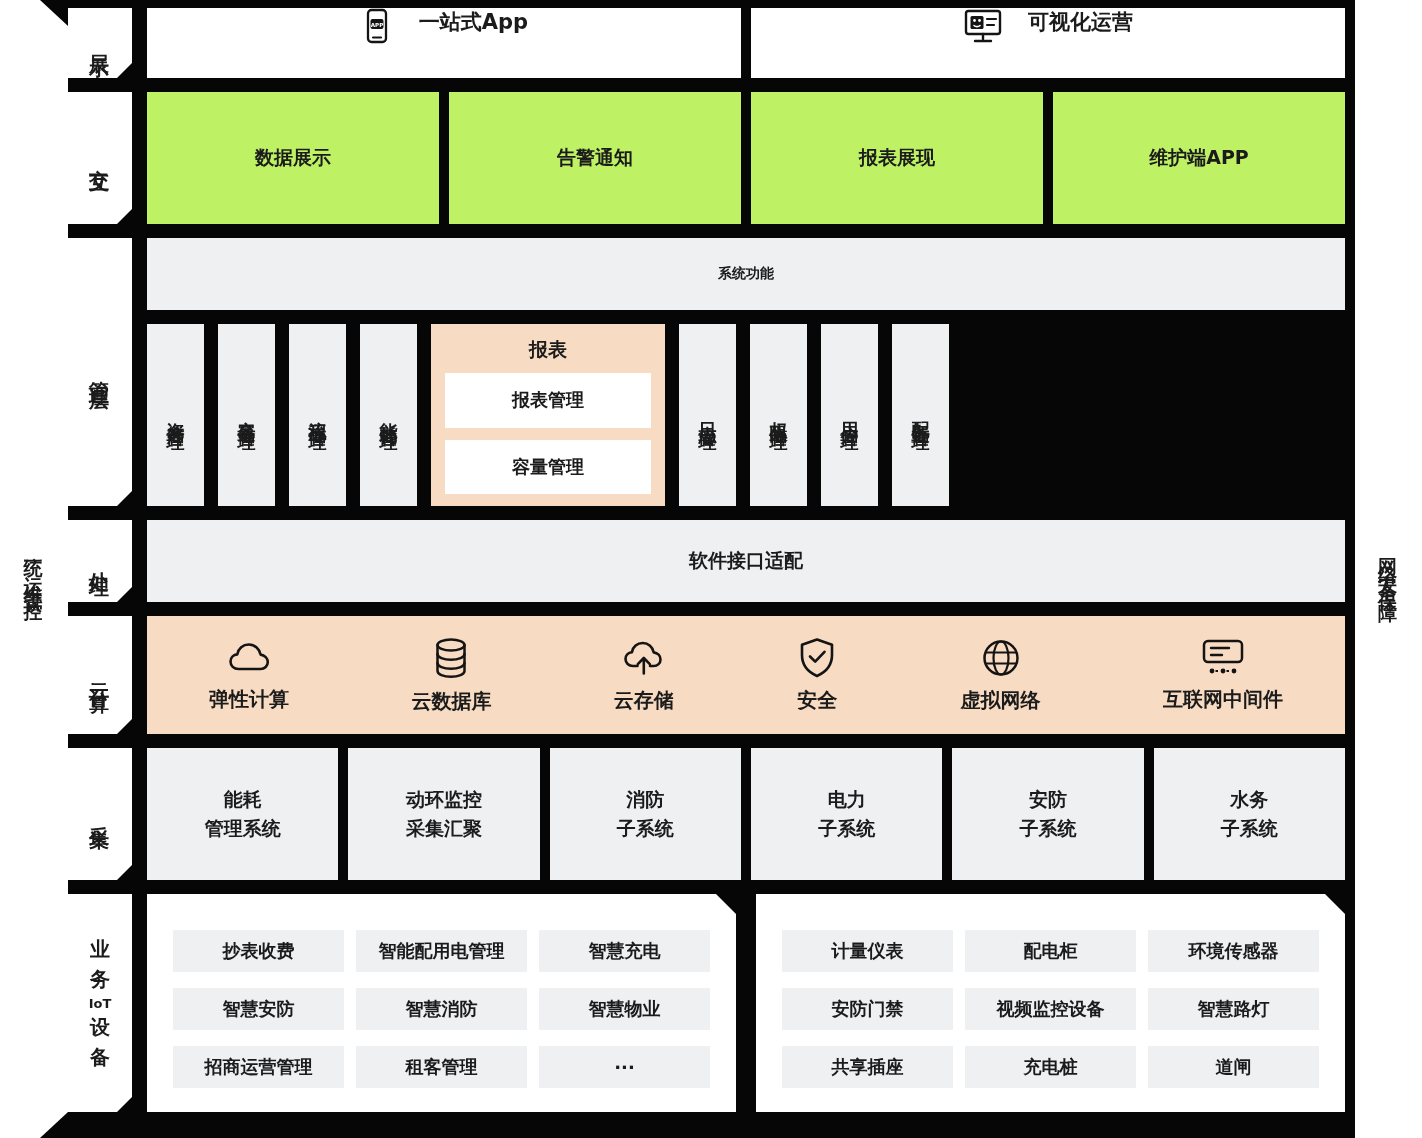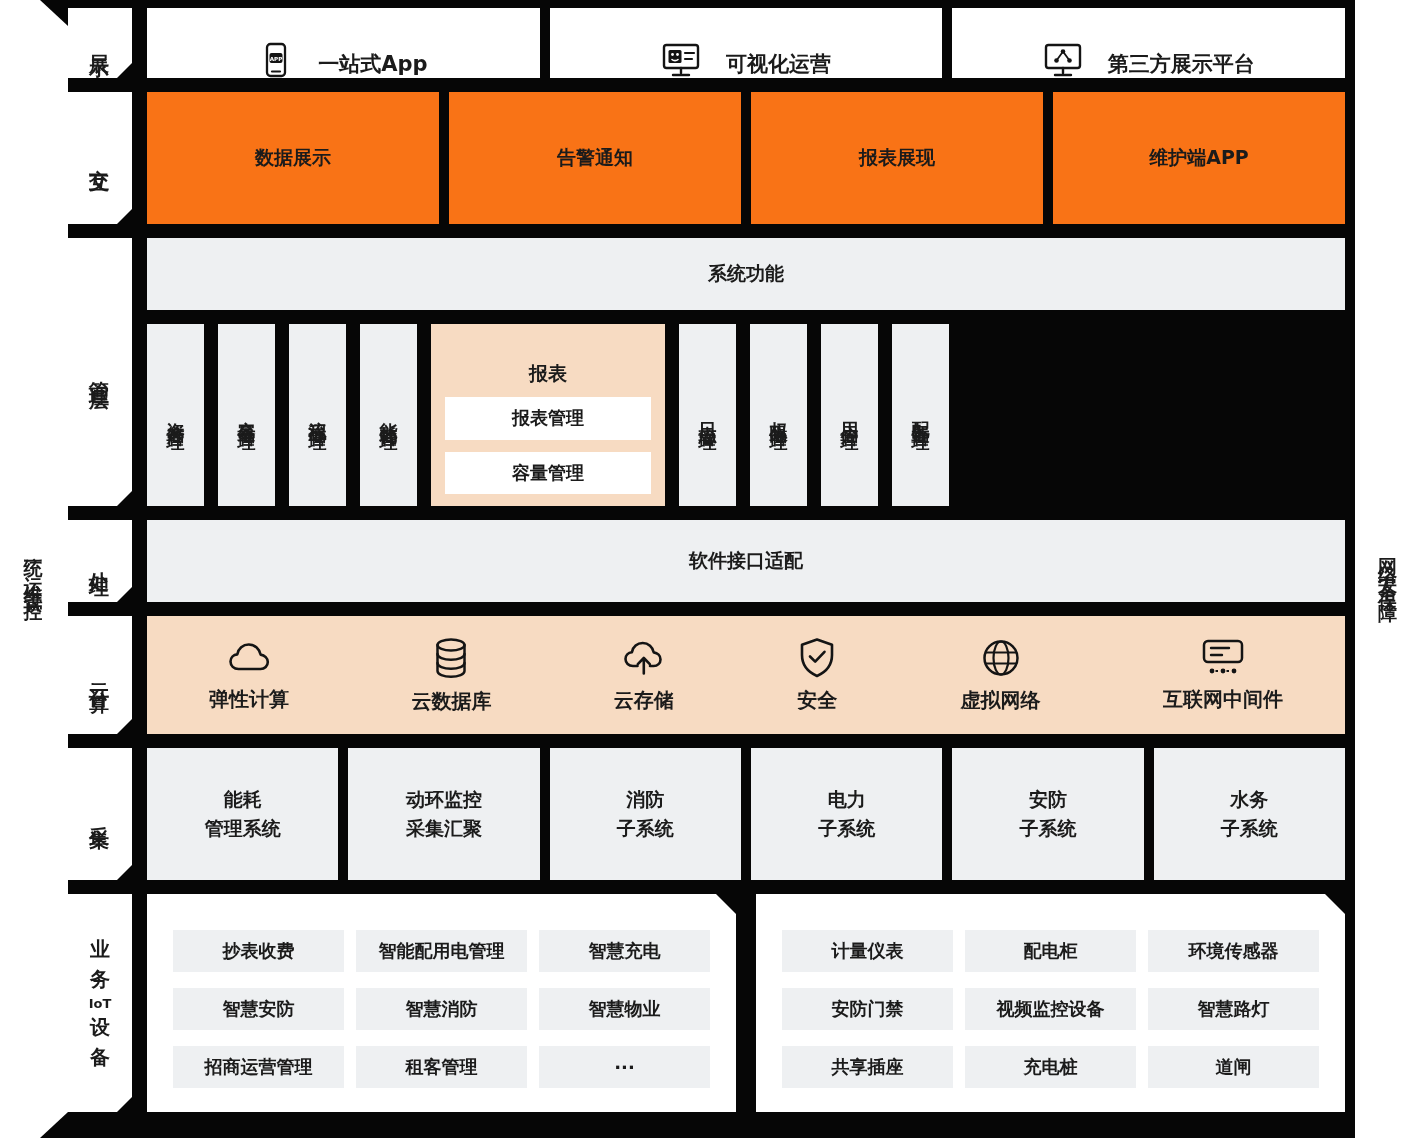--- a/index.html
+++ b/index.html
@@ -29,34 +29,34 @@
   .row-content{flex:1;display:flex;gap:10px;min-width:0;}
 
   .row-display{height:70px;}
   .row-interaction{height:132px;}
   .row-management{height:268px;}
   .row-processing{height:82px;}
   .row-cloud{height:118px;}
   .row-collection{height:132px;}
   .row-devices{height:218px;}
 
-  .disp-box{flex:1;background:#fff;display:flex;align-items:flex-end;justify-content:center;gap:25px;font-size:21px;font-weight:700;}
+  .disp-box{flex:1;background:#fff;display:flex;align-items:flex-start;justify-content:center;gap:25px;font-size:21px;font-weight:700;}
   .disp-box svg{flex:none;display:block;}
 
-  .inter-box{flex:1;background:#f97316;display:flex;align-items:center;justify-content:center;font-size:19px;font-weight:600;}
+  .inter-box{flex:1;background:#bef264;display:flex;align-items:center;justify-content:center;font-size:19px;font-weight:600;}
 
   .mgmt{flex:1;display:flex;flex-direction:column;gap:14px;}
-  .mgmt-header{height:72px;flex:none;background:#eef0f2;display:flex;align-items:center;justify-content:center;font-size:19px;font-weight:600;}
+  .mgmt-header{height:72px;flex:none;background:#eef0f2;display:flex;align-items:center;justify-content:center;font-size:14px;font-weight:600;}
   .mgmt-body{flex:1;display:flex;gap:14px;min-height:0;}
   .vcol{flex:none;width:57px;background:#eef0f2;display:flex;align-items:center;justify-content:center;}
   .vcol .vtext{font-size:18px;font-weight:600;letter-spacing:4px;}
   .group{background:#f7dbc2;display:flex;flex-direction:column;padding:12px 14px;gap:11px;}
   .group-report{flex:none;width:206px;}
   .group-data{flex:1;}
-  .group-title{flex:none;text-align:center;font-size:19px;font-weight:700;line-height:26px;margin-top:24px;}
+  .group-title{flex:none;text-align:center;font-size:19px;font-weight:700;line-height:26px;}
   .report-items{flex:1;display:flex;flex-direction:column;gap:12px;}
   .data-grid{flex:1;display:grid;grid-template-columns:1fr 1fr;gap:12px;}
   .group-item{background:#fff;display:flex;align-items:center;justify-content:center;font-size:18px;font-weight:600;flex:1;}
   .data-grid .group-item{flex:initial;}
 
   .proc-box{flex:1;background:#eef0f2;display:flex;align-items:center;justify-content:center;font-size:19px;font-weight:600;}
 
   .cloud-strip{flex:1;background:#f7dbc2;display:flex;align-items:center;justify-content:space-between;padding:0 62px;}
   .cloud-item{display:flex;flex-direction:column;align-items:center;gap:7px;font-size:20px;font-weight:600;}
   .cloud-item svg{display:block;}
@@ -112,33 +112,20 @@
             <circle cx="11.5" cy="12.5" r="1.4" fill="#fff"></circle>
             <circle cx="16.5" cy="12.5" r="1.4" fill="#fff"></circle>
             <path d="M11 17.5 C12.5 19 15.5 19 17 17.5" stroke="#fff" stroke-width="1.6" stroke-linecap="round"></path>
             <line x1="24" y1="11" x2="33" y2="11" stroke="#141414" stroke-width="2.2" stroke-linecap="round"></line>
             <line x1="24" y1="17" x2="31" y2="17" stroke="#141414" stroke-width="2.2" stroke-linecap="round"></line>
             <path d="M20 26 V31 M12 33 H28" stroke="#141414" stroke-width="2.4" stroke-linecap="round"></path>
           </svg>
         </span>
         <span>可视化运营</span>
       </div>
-      <div class="disp-box">
-        <span>
-          <svg width="40" height="36" viewBox="0 0 40 36" fill="none">
-            <rect x="3" y="3" width="34" height="23" rx="2.5" stroke="#141414" stroke-width="2.4"></rect>
-            <circle cx="20" cy="9.5" r="2.3" fill="#141414"></circle>
-            <circle cx="13.5" cy="18.5" r="2.3" fill="#141414"></circle>
-            <circle cx="26.5" cy="18.5" r="2.3" fill="#141414"></circle>
-            <path d="M20 9.5 L13.5 18.5 M20 9.5 L26.5 18.5" stroke="#141414" stroke-width="1.8"></path>
-            <path d="M20 26 V31 M12 33 H28" stroke="#141414" stroke-width="2.4" stroke-linecap="round"></path>
-          </svg>
-        </span>
-        <span>第三方展示平台</span>
-      </div>
     </div>
   </div>
 
   <div class="row row-interaction">
     <div class="row-label">
       <span class="vtext">交互</span>
     </div>
     <div class="row-content">
       <div class="inter-box">数据展示</div>
       <div class="inter-box">告警通知</div>

